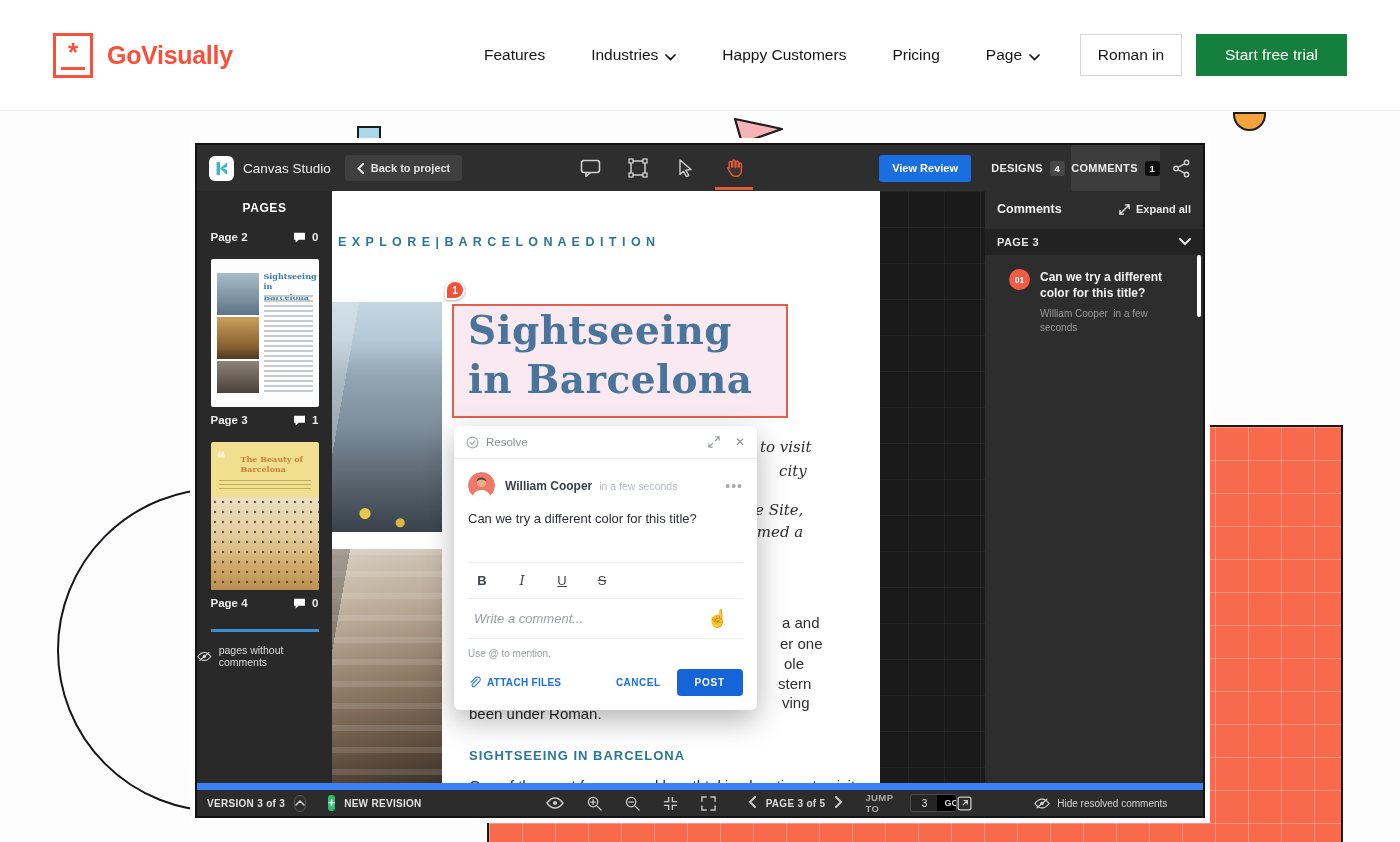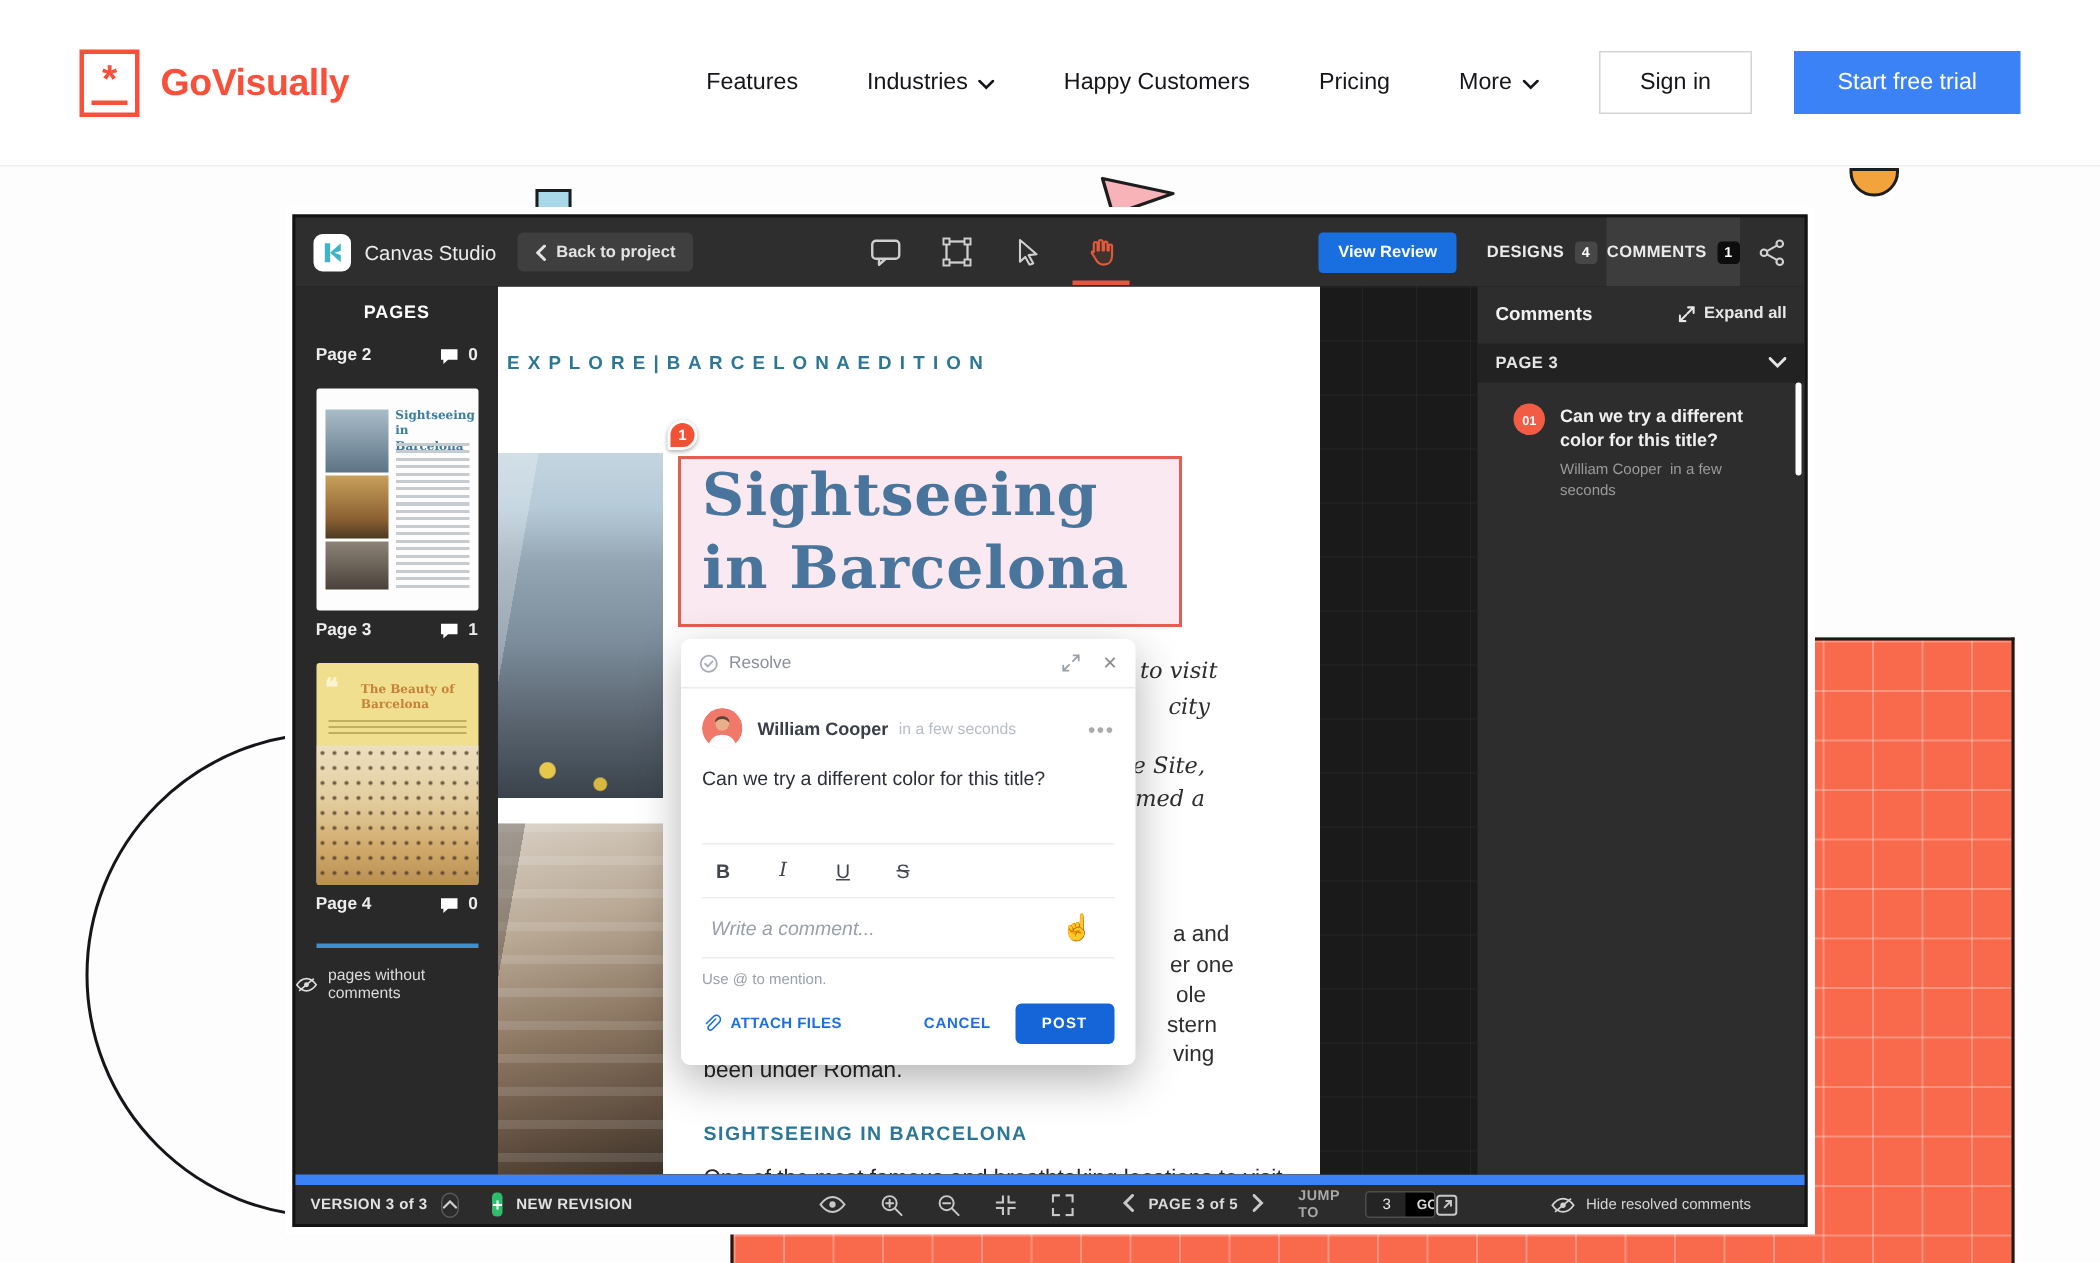--- a/index.html
+++ b/index.html
@@ -15,21 +15,21 @@
   .logo-star { position:absolute; left:0; right:0; top:1px; text-align:center; color:#f8503b;
     font-size:26px; font-weight:bold; line-height:30px; }
   .logo-bar { position:absolute; left:5px; right:5px; bottom:5px; height:3px; background:#f8503b; }
   .logo-text { color:#f8503b; font-size:25px; font-weight:bold; letter-spacing:-0.3px; }
   .nav-links { display:flex; align-items:center; gap:46px; margin-left:auto; }
   .nav-link { display:flex; align-items:center; gap:7px; font-size:15.5px; color:#15151a;
     font-weight:500; cursor:pointer; }
   .nav-chev { display:inline-block; margin-top:2px; }
   .btn-signin { margin-left:40px; width:102px; height:42px; border:1px solid #d5d5d5; background:#fff;
     display:flex; align-items:center; justify-content:center; font-size:15.5px; color:#15151a; cursor:pointer; }
-  .btn-cta { margin-left:28px; width:151px; height:42px; background:#3b82f6; color:#fff;
+  .btn-cta { margin-left:14px; width:151px; height:42px; background:#15803d; color:#fff;
     display:flex; align-items:center; justify-content:center; font-size:15.5px; cursor:pointer; }
 
   
   .deco { position:absolute; z-index:1; }
   .deco-circle { left:57px; top:488px; width:324px; height:324px; border:2px solid #15151a; border-radius:50%; }
   .deco-halfdisc { left:1233px; top:112px; width:33px; height:19px; background:#f3a33c;
     border:2px solid #1d1d1d; border-top-width:2px; border-radius:0 0 18px 18px; }
   .deco-bluesq { left:357px; top:126px; width:24px; height:20px; background:#a9d9e9; border:2px solid #1d1d1d; }
   .deco-arrow { left:733px; top:114px; }
   .deco-grid { left:487px; top:425px; width:856px; height:430px; background:#f96a4d;
@@ -264,27 +264,27 @@
               <path d="M1 1l4.5 4.5L10 1" fill="none" stroke="#15151a" stroke-width="1.7" stroke-linecap="round"></path>
             </svg></span>
       </div>
       <div class="nav-link">
         <span>Happy Customers</span>
       </div>
       <div class="nav-link">
         <span>Pricing</span>
       </div>
       <div class="nav-link">
-        <span>More</span>
+        <span>Page</span>
         <span class="nav-chev"><svg width="11" height="7" viewBox="0 0 11 7">
               <path d="M1 1l4.5 4.5L10 1" fill="none" stroke="#15151a" stroke-width="1.7" stroke-linecap="round"></path>
             </svg></span>
       </div>
     </div>
-    <div class="btn-signin">Sign in</div>
+    <div class="btn-signin">Roman in</div>
     <div class="btn-cta">Start free trial</div>
   </div>
 
   <div class="window">
 
     <div class="win-header">
       <div class="app-logo">
         <svg width="17" height="17" viewBox="0 0 24 24">
             <path d="M5 3h5v18H5z" fill="#3eb5c6"></path>
             <path d="M10 12l10-9v7l-6 2 6 2v7z" fill="#3eb5c6"></path>

